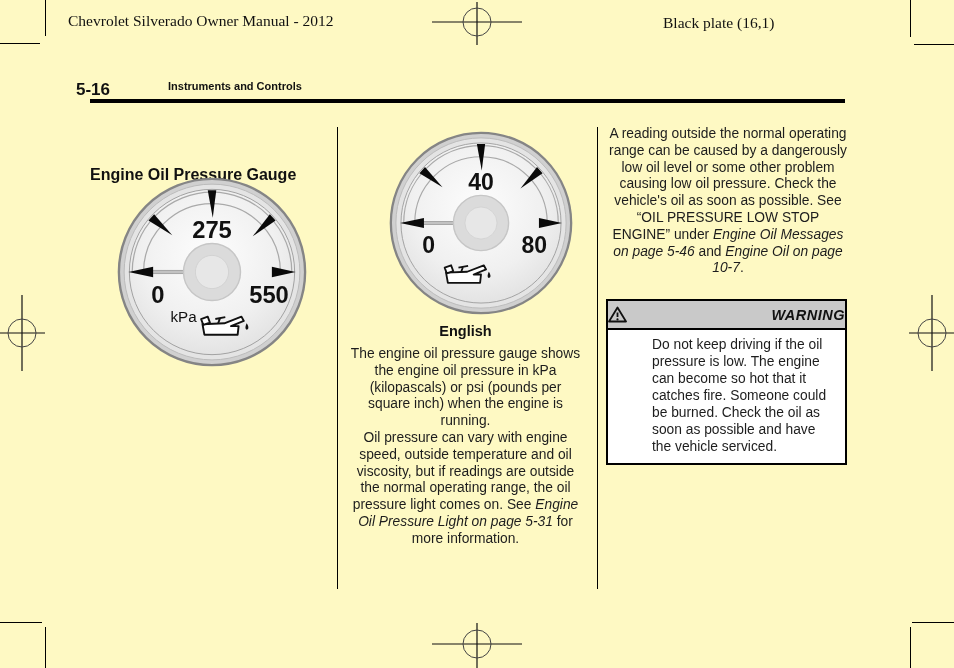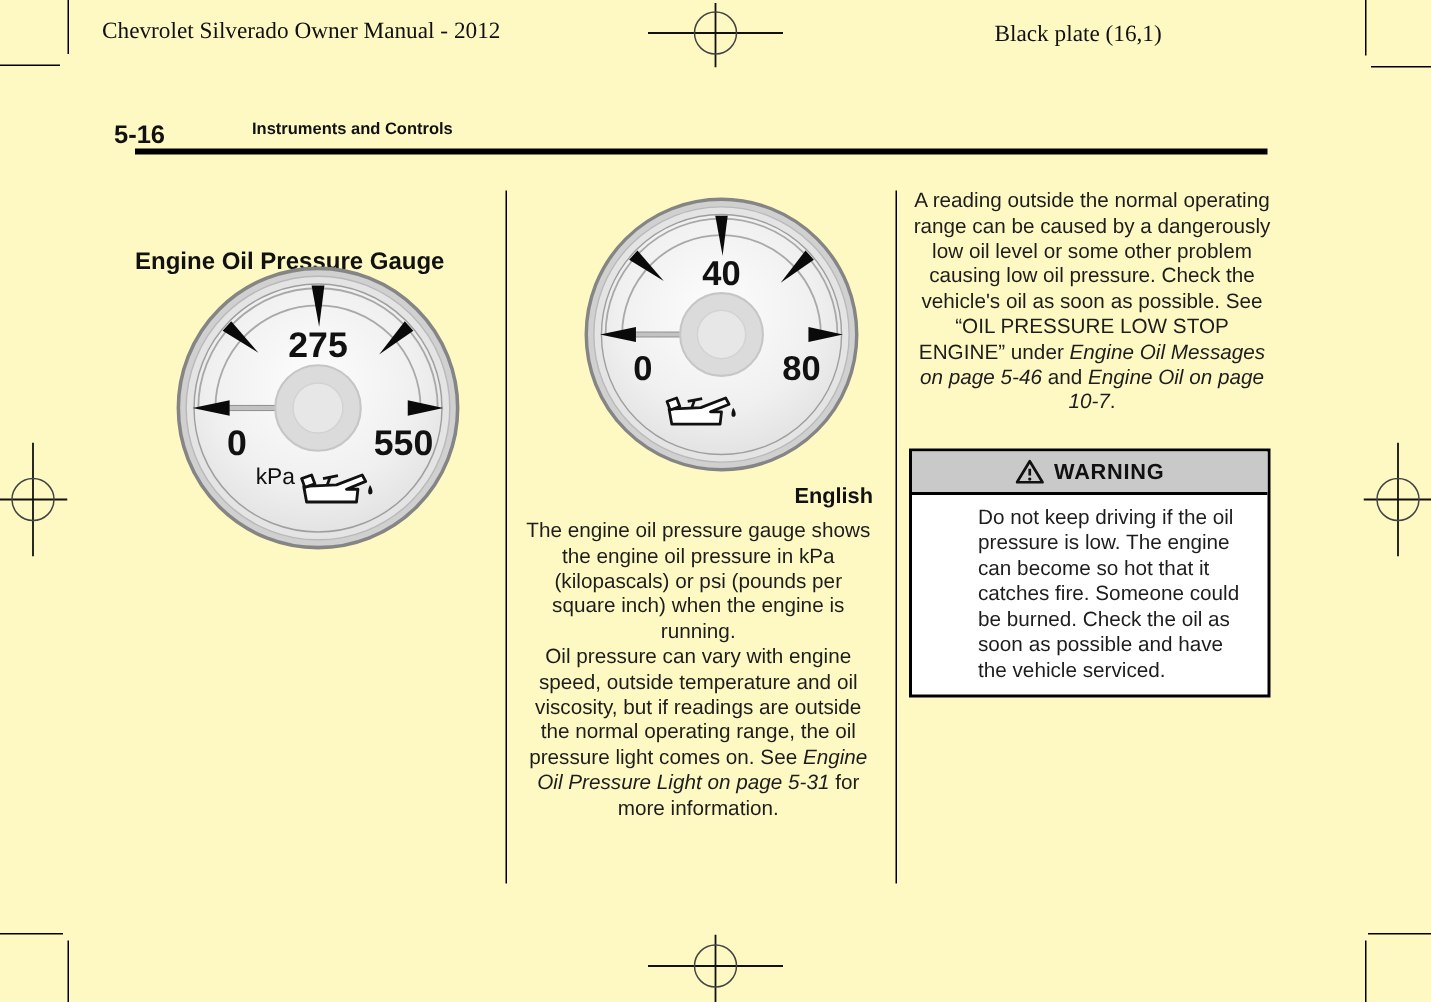--- a/index.html
+++ b/index.html
@@ -13,28 +13,28 @@
   .proof-text{position:absolute;font-family:"Liberation Serif",serif;font-size:15.5px;color:#111;white-space:nowrap;}
   
   .sec-num{position:absolute;left:76px;top:80px;font-size:17px;font-weight:bold;color:#111;}
   .sec-title{position:absolute;left:168px;top:80px;font-size:11px;font-weight:bold;color:#111;}
   .sec-rule{position:absolute;left:90px;top:99px;width:755px;height:4px;background:#000;}
   
   .col-divider{position:absolute;top:127px;width:1px;height:462px;background:#000;}
   
   .article-title{position:absolute;left:90px;top:126px;width:220px;font-size:16px;font-weight:bold;line-height:22px;color:#111;margin-top:38px;}
   .gauge{position:absolute;}
-  .caption{position:absolute;font-size:14.5px;font-weight:bold;text-align:right;color:#111;}
+  .caption{position:absolute;font-size:14.5px;font-weight:bold;text-align:center;color:#111;}
   .body-col{position:absolute;font-size:13.8px;line-height:16.8px;color:#1d1d1d;}
   .body-col p{margin:0 0 0 0;text-align:center;}
   .body-col p + p{margin-top:0;}
   .body-col i{font-style:italic;}
   
   .warning{position:absolute;left:606px;top:299px;width:241px;border:2px solid #000;box-sizing:border-box;background:#fff;}
-  .warning-header{background:#c9c9c9;border-bottom:2px solid #000;height:27px;display:flex;align-items:center;justify-content:center;gap:7px;}
+  .warning-header{background:#c9c9c9;border-bottom:2px solid #000;height:27px;display:flex;align-items:center;justify-content:space-between;gap:7px;font-style:italic;}
   .warning-title{font-size:14.5px;font-weight:bold;letter-spacing:.5px;color:#111;}
   .warning-body{padding:6px 9px 8px 9px;font-size:13.8px;line-height:17px;color:#1d1d1d;margin-left:35px;}
   .gauge text{font-family:"Liberation Sans",sans-serif;}
 </style>
 </head>
 <body>
 
 <div class="page">
 
   <svg width="0" height="0" style="position:absolute" aria-hidden="true">

